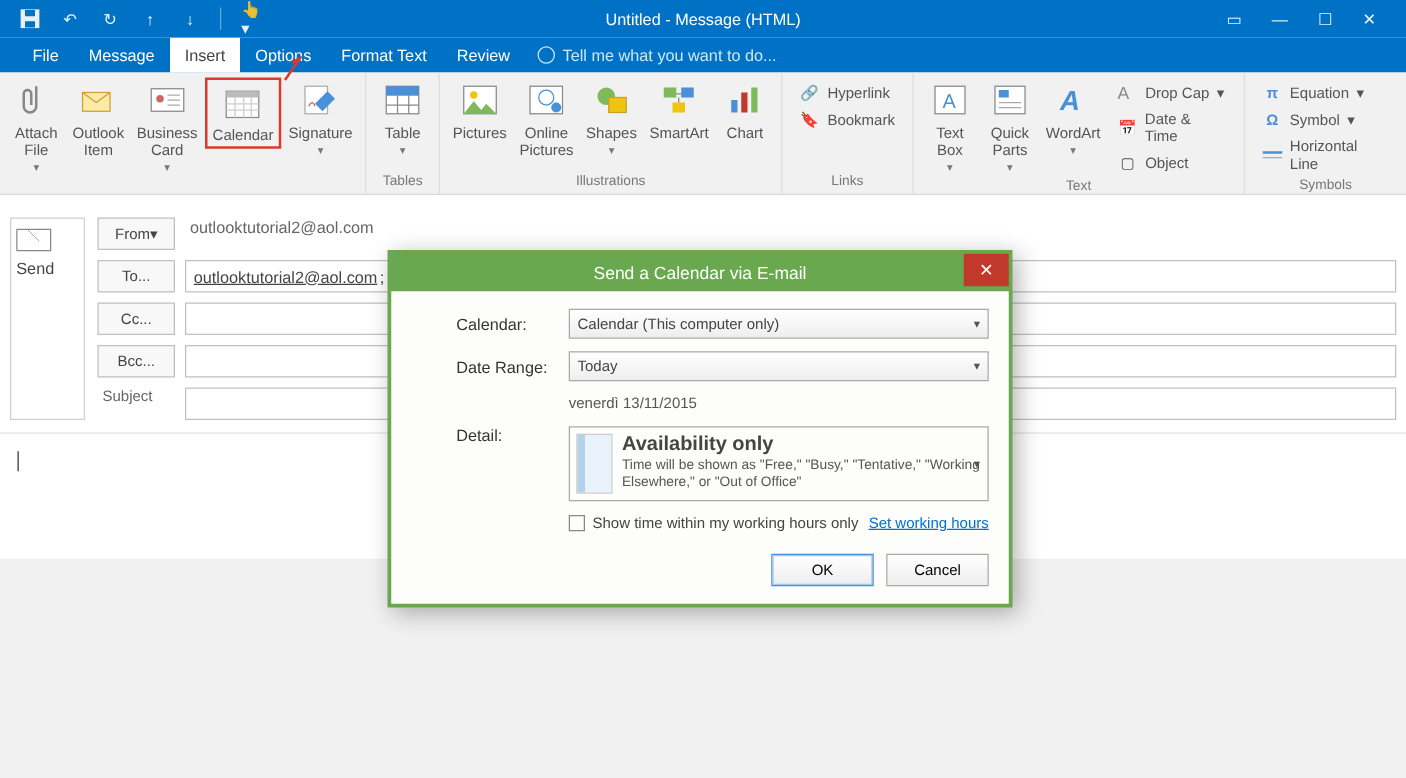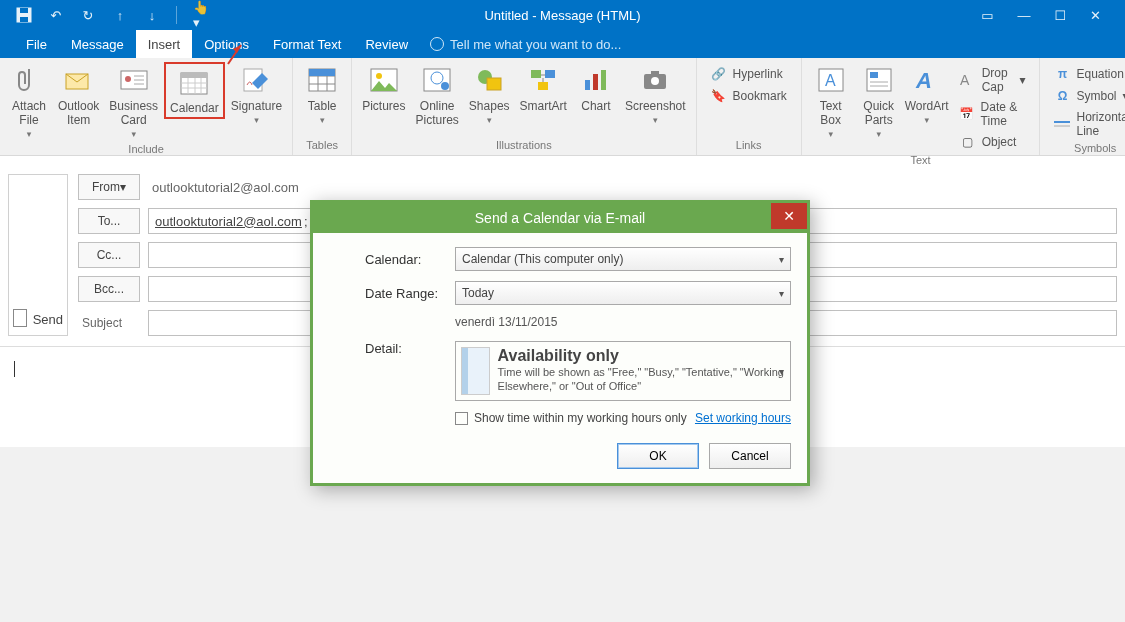--- a/index.html
+++ b/index.html
@@ -28,25 +28,25 @@
 .big-btn .caret::after { content: "▾"; font-size: 9px; display: block; color: #777; }
 .small-stack { display: flex; flex-direction: column; gap: 2px; padding: 2px 6px; }
 .small-btn { display: flex; align-items: center; gap: 6px; font-size: 12px; color: #555; cursor: pointer; padding: 2px 2px; }
 .small-btn .ico { width: 16px; height: 16px; display: flex; align-items: center; justify-content: center; }
 .group-label { text-align: center; font-size: 11px; color: #777; padding-bottom: 2px; }
 .highlight-box { border: 2px solid #d93a2b; }
 .arrow-annot { position: absolute; left: 226px; top: 42px; width: 18px; height: 24px; pointer-events: none; }
 
 
 .compose { display: flex; padding: 18px 8px 10px 8px; gap: 10px; background: #fff; border-bottom: 1px solid #ddd; }
-.send-box { width: 60px; border: 1px solid #d0d0d0; display: flex; flex-direction: row; align-items: flex-end; padding: 8px 4px; gap: 6px; }
+.send-box { width: 60px; border: 1px solid #d0d0d0; display: flex; flex-direction: column; align-items: flex-start; padding: 8px 4px; gap: 6px; }
 .send-box .env { width: 28px; height: 18px; border: 1px solid #888; position: relative; }
 .send-box .env::before { content: ""; position: absolute; left: 0; right: 0; top: 0; height: 9px; background: linear-gradient(135deg, transparent 49%, #888 50%, transparent 51%), linear-gradient(-135deg, transparent 49%, #888 50%, transparent 51%); }
 .fields { flex: 1; display: flex; flex-direction: column; gap: 8px; }
-.field-row { display: flex; align-items: center; gap: 8px; }
+.field-row { display: flex; gap: 8px; }
 .label-btn { width: 62px; height: 26px; border: 1px solid #c0c0c0; background: #f8f8f8; font-size: 12px; display: flex; align-items: center; justify-content: center; cursor: pointer; }
 .field-input { flex: 1; height: 26px; border: 1px solid #c0c0c0; padding: 0 6px; font-size: 13px; }
 .subj-label { width: 62px; font-size: 12px; color: #666; padding-left: 4px; }
 .from-text { font-size: 13px; color: #666; padding-left: 4px; }
 .to-content { flex: 1; height: 26px; border: 1px solid #c0c0c0; padding: 2px 6px; font-size: 13px; display: flex; align-items: center; gap: 2px; }
 .recip { text-decoration: underline; }
 
 
 .body-area { background: #fff; margin: 0; padding: 14px; height: 100px; }
 .cursor { display:inline-block; width:1px; height:16px; background:#333; }
@@ -177,21 +177,20 @@
             <svg width="28" height="26">
               <rect x="2" y="2" width="18" height="22" fill="#fff" stroke="#aaa"></rect>
               <path d="M20 6 l6 6 -10 10 -6 -6 z" fill="#4a90d9"></path>
               <path d="M5 18 q3 -6 5 0" stroke="#c66" fill="none"></path>
             </svg>
           </span>
         <span>Signature</span>
           <span class="caret"></span>
       </div>
     </div>
-    <div class="group-label">Include</div>
   </div>
 
   <div class="group">
     <div class="group-btns">
       <div class="big-btn">
         <span class="ico">
             <svg width="28" height="24">
               <rect x="1" y="1" width="26" height="22" fill="#fff" stroke="#888"></rect>
               <line x1="1" y1="8" x2="27" y2="8" stroke="#888"></line>
               <line x1="1" y1="16" x2="27" y2="16" stroke="#888"></line>
@@ -253,31 +252,20 @@
       </div>
       <div class="big-btn">
         <span class="ico">
             <svg width="28" height="24">
               <rect x="3" y="12" width="5" height="10" fill="#4a90d9"></rect>
               <rect x="11" y="6" width="5" height="16" fill="#c0392b"></rect>
               <rect x="19" y="2" width="5" height="20" fill="#7fba5a"></rect>
             </svg>
           </span>
         <span>Chart</span>
-      </div>
-      <div class="big-btn">
-        <span class="ico">
-            <svg width="28" height="24">
-              <rect x="3" y="6" width="22" height="15" rx="2" fill="#888"></rect>
-              <circle cx="14" cy="13" r="4" fill="#fff"></circle>
-              <rect x="10" y="3" width="8" height="4" fill="#888"></rect>
-            </svg>
-          </span>
-        <span>Screenshot</span>
-          <span class="caret"></span>
       </div>
     </div>
     <div class="group-label">Illustrations</div>
   </div>
 
   <div class="group">
     <div class="group-btns">
       <div class="small-stack">
         <div class="small-btn">
             <span class="ico">🔗</span>

